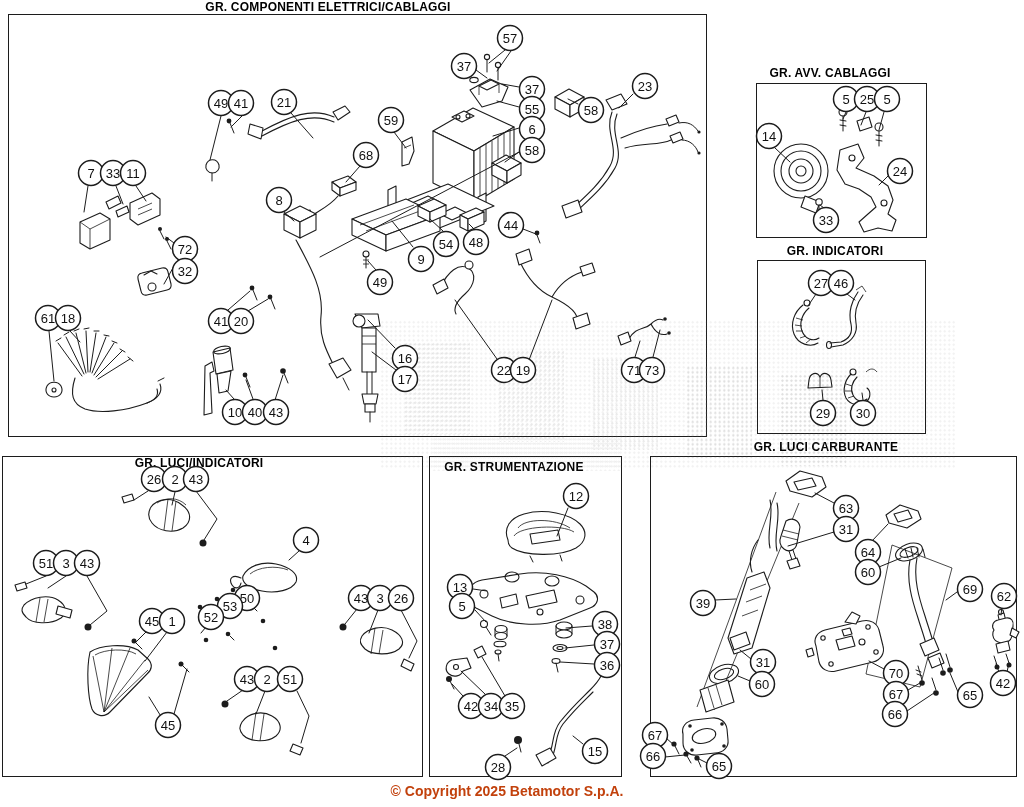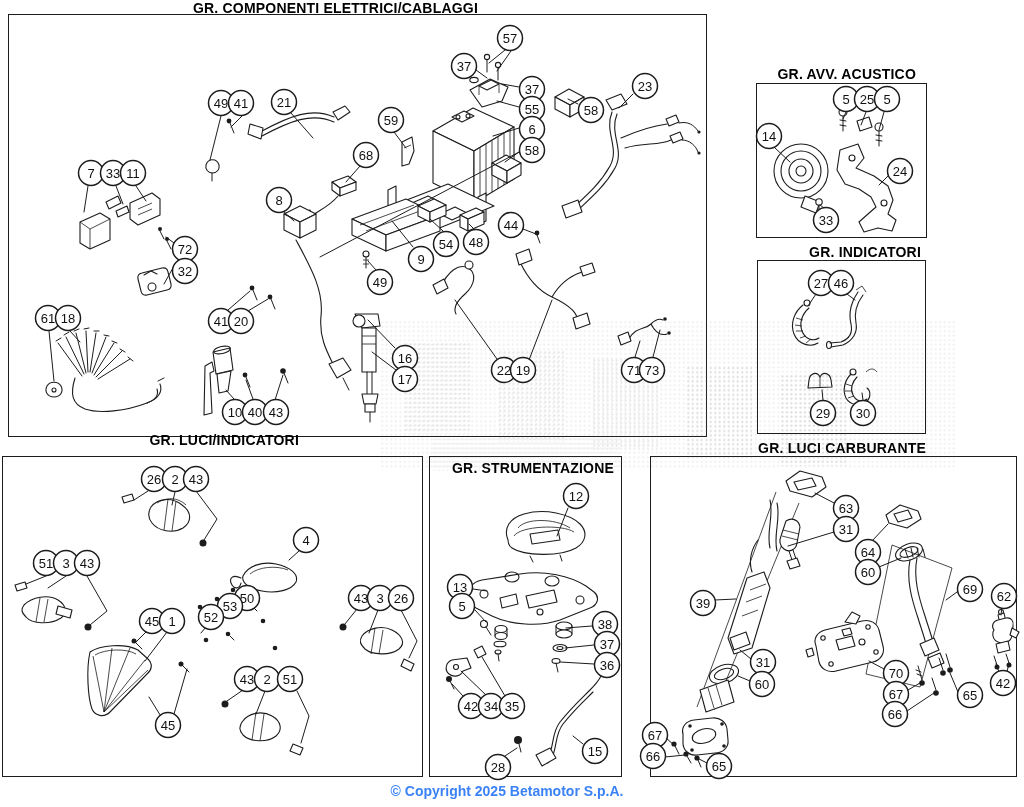--- a/index.html
+++ b/index.html
@@ -1,22 +1,22 @@
 <!DOCTYPE html>
 <html><head>
 <meta charset="utf-8">
 <style>
   html,body{margin:0;padding:0;background:#ffffff;}
   body{width:1024px;height:807px;position:relative;overflow:hidden;
        font-family:"Liberation Sans",sans-serif;color:#000;}
   .panel-box{position:absolute;border:1.5px solid #1c1c1c;box-sizing:border-box;background:transparent;}
-  .panel-title{position:absolute;font-size:14px;font-weight:bold;text-align:right;
+  .panel-title{position:absolute;font-size:12px;font-weight:bold;text-align:center;
                white-space:nowrap;letter-spacing:.2px;color:#000;}
   .footer{position:absolute;left:0;width:1014px;top:783px;text-align:center;
-          font-size:14px;font-weight:bold;color:#3b82f6;}
+          font-size:14px;font-weight:bold;color:#c2410c;}
   #art{position:absolute;left:0;top:0;}
   .co{fill:#ffffff;stroke:#1c1c1c;stroke-width:1.5;}
   .cot{font-family:"Liberation Sans",sans-serif;font-size:13px;fill:#111;text-anchor:middle;}
   .ln{stroke:#1c1c1c;stroke-width:1;fill:none;stroke-linecap:round;}
   .pt{stroke:#1c1c1c;stroke-width:1.1;fill:#ffffff;stroke-linejoin:round;}
   .ptn{stroke:#1c1c1c;stroke-width:1.1;fill:none;stroke-linejoin:round;stroke-linecap:round;}
   .thin{stroke:#1c1c1c;stroke-width:.8;fill:none;}
   .blk{fill:#1c1c1c;stroke:none;}
   .wm{position:absolute;background-image:radial-gradient(#777 1px,transparent 1.3px);
       background-size:4.5px 4.5px;pointer-events:none;}
@@ -25,23 +25,23 @@
 <body>
 
 <div class="panel-box" style="left:8px;top:14px;width:699px;height:423px;"></div>
 <div class="panel-box" style="left:756px;top:83px;width:171px;height:155px;"></div>
 <div class="panel-box" style="left:757px;top:260px;width:169px;height:174px;"></div>
 <div class="panel-box" style="left:2px;top:456px;width:421px;height:321px;"></div>
 <div class="panel-box" style="left:429px;top:456px;width:193px;height:321px;"></div>
 <div class="panel-box" style="left:650px;top:456px;width:367px;height:321px;"></div>
 
 <div class="panel-title" style="left:178px;top:0px;width:300px;">GR. COMPONENTI ELETTRICI/CABLAGGI</div>
-<div class="panel-title" style="left:744px;top:66px;width:172px;">GR. AVV. ACUSTICO</div>
+<div class="panel-title" style="left:744px;top:66px;width:172px;">GR. AVV. CABLAGGI</div>
 <div class="panel-title" style="left:749px;top:244px;width:172px;">GR. INDICATORI</div>
-<div class="panel-title" style="left:99px;top:432px;width:200px;">GR. LUCI/INDICATORI</div>
+<div class="panel-title" style="left:99px;top:456px;width:200px;">GR. LUCI/INDICATORI</div>
 <div class="panel-title" style="left:414px;top:460px;width:200px;">GR. STRUMENTAZIONE</div>
 <div class="panel-title" style="left:726px;top:440px;width:200px;">GR. LUCI CARBURANTE</div>
 
 <div class="wm" style="left:380px;top:320px;width:575px;height:148px;opacity:.10;"></div>
 <div class="wm" style="left:404px;top:342px;width:66px;height:92px;opacity:.16;"></div>
 <div class="wm" style="left:498px;top:350px;width:66px;height:92px;opacity:.16;"></div>
 <div class="wm" style="left:592px;top:358px;width:66px;height:92px;opacity:.16;"></div>
 <div class="wm" style="left:686px;top:366px;width:66px;height:92px;opacity:.16;"></div>
 <div class="wm" style="left:780px;top:374px;width:66px;height:92px;opacity:.16;"></div>
 <div class="wm" style="left:432px;top:437px;width:188px;height:34px;opacity:.10;"></div>

